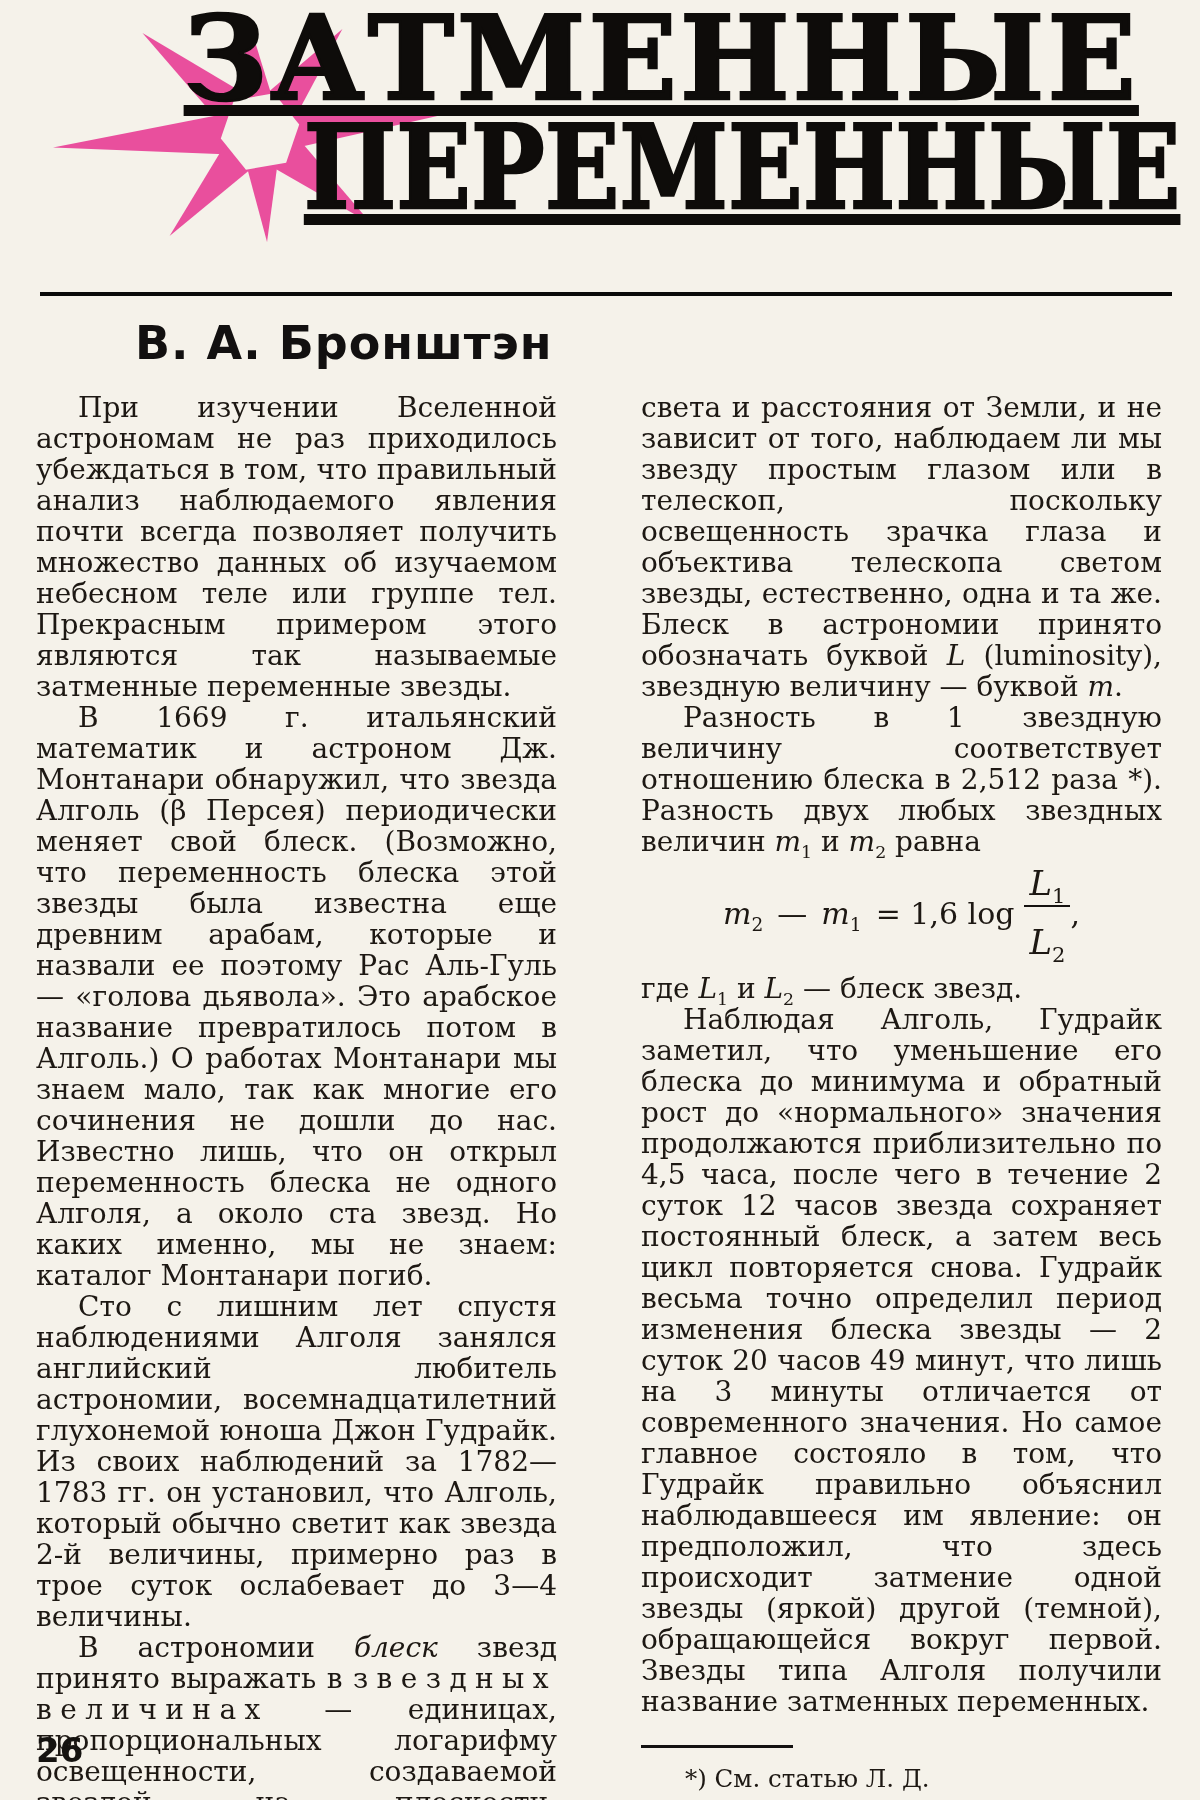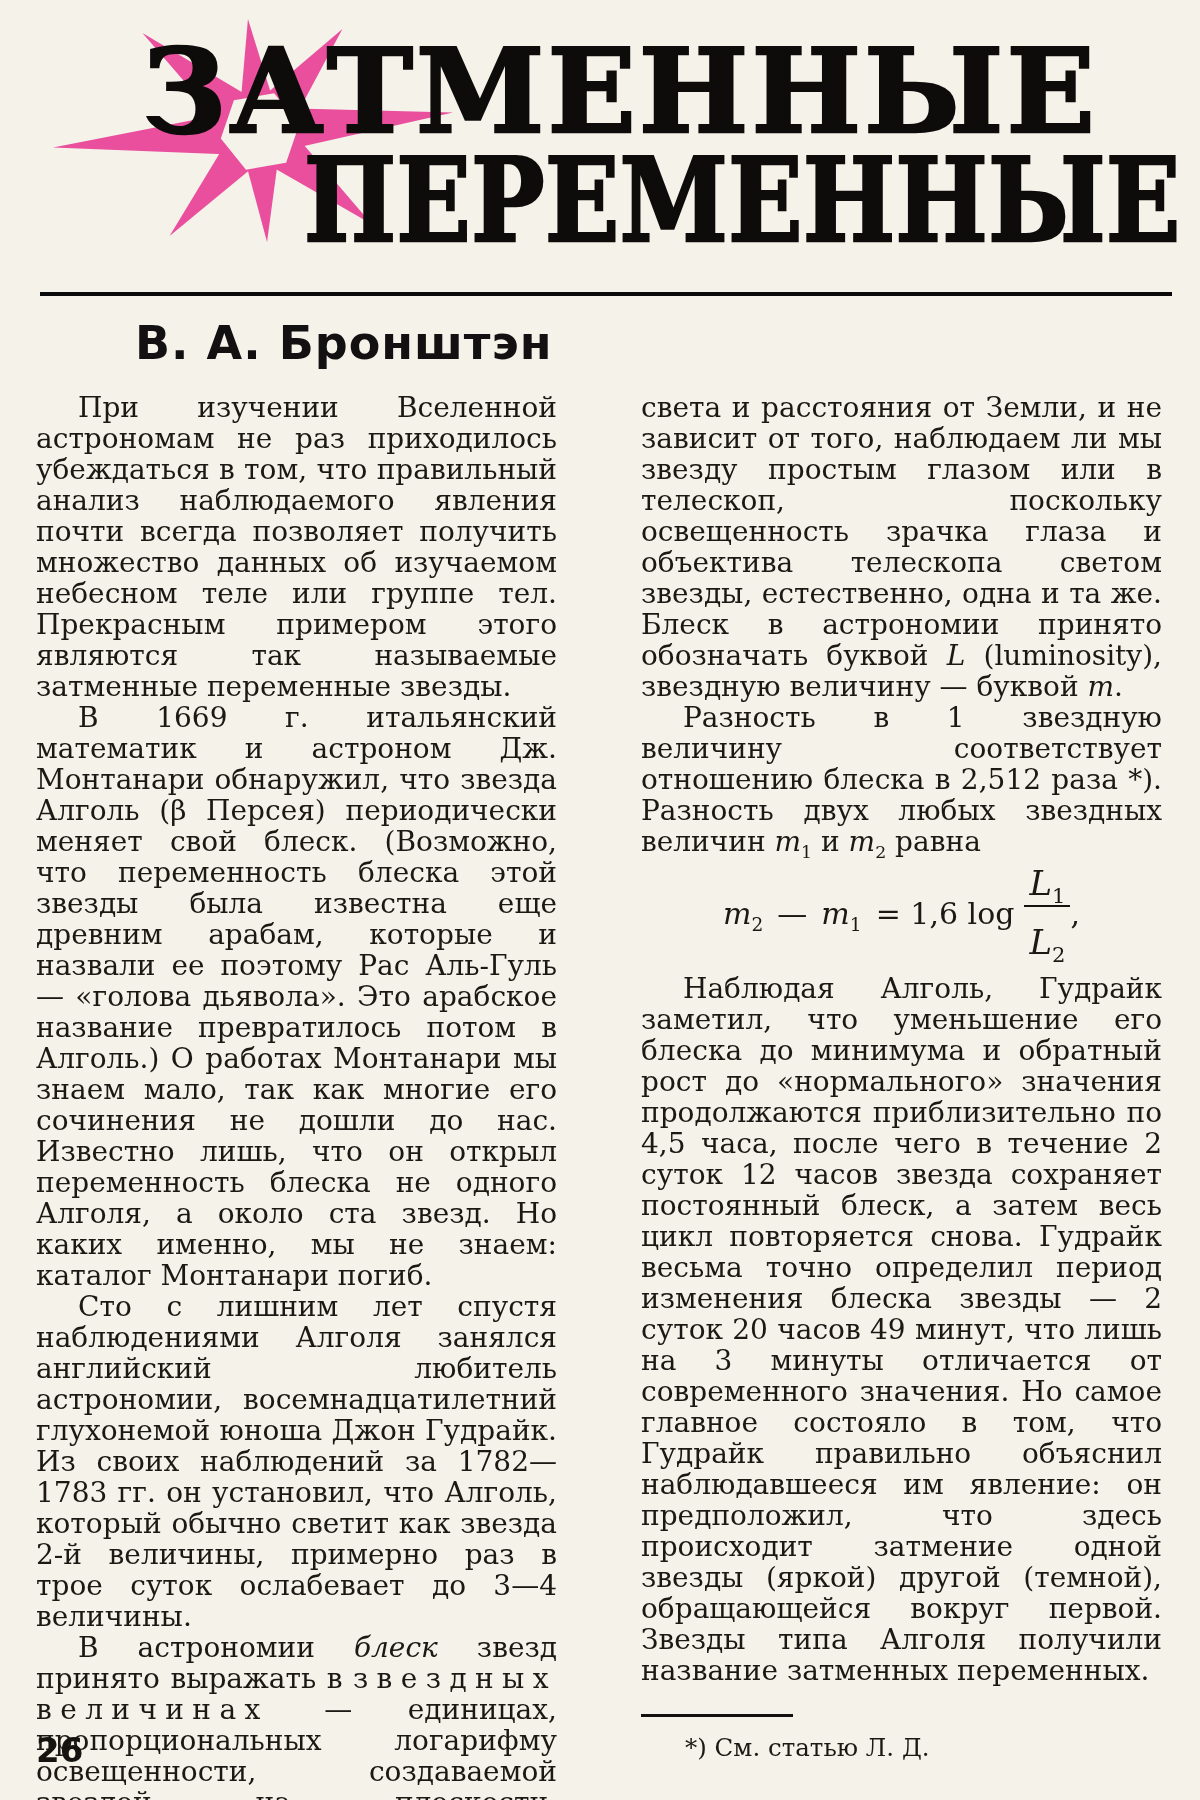--- a/index.html
+++ b/index.html
@@ -8,22 +8,22 @@
     background:#e9e6df;
     font-family:"DejaVu Serif", serif;
   }
   .page{
     position:relative;width:1200px;height:1800px;overflow:hidden;
     background:#f5f2ea;color:#1c1814;
   }
   
   .star-wrap{position:absolute;top:18px;left:52px;width:412px;height:228px;}
   .title{
-    position:absolute;top:37px;right:20px;text-align:left;
-    font-family:"DejaVu Serif", serif;font-weight:bold;color:#0e0c0a;
+    position:absolute;top:4px;right:20px;text-align:center;
+    font-family:"DejaVu Serif", serif;font-weight:bold;color:#0e0c0a;text-decoration:underline;
     -webkit-text-stroke:2.5px #0e0c0a;
   }
   .title .l1{font-size:116px;line-height:108px;letter-spacing:3px;white-space:nowrap;}
   .title .l2{font-size:116px;line-height:110px;white-space:nowrap;
     transform:scaleX(.845);transform-origin:100% 50%;}
   .head-rule{position:absolute;top:292px;left:40px;width:1132px;height:4px;background:#0a0a0a;}
   .author{
     position:absolute;top:316px;left:95px;
     font-family:"DejaVu Sans", sans-serif;font-weight:bold;
     font-size:46px;letter-spacing:1px;color:#121010;margin-left:40px;
@@ -105,20 +105,21 @@
 
     <div class="col">
       <p class="noindent"><span>света и расстояния от Земли, и не зависит от того, наблюдаем ли мы звезду простым глазом или в телескоп, поскольку освещенность зрачка глаза и объектива телескопа светом звезды, естественно, одна и та же. Блеск в астрономии принято обозначать буквой </span><span class="mvar">L</span><span> (luminosity), звездную величину — буквой </span><span class="mvar">m</span><span>.</span></p>
 
       <p><span>Разность в 1 звездную величину соответствует отношению блеска в 2,512 раза *). Разность двух любых звездных величин </span><span class="mvar"><span>m</span></span><sub>1</sub><span> и </span><span class="mvar"><span>m</span></span><sub>2</sub><span> равна</span></p>
 
       <div class="formula">
         <span class="mvar">m</span><sub>2</sub><span class="gap"></span><span>—</span><span class="gap"></span><span class="mvar">m</span><sub>1</sub><span class="gap"></span><span>= 1,6 log</span><span class="frac"><span class="num"><span class="mvar">L</span><sub>1</sub></span><span class="den"><span class="mvar">L</span><sub>2</sub></span></span><span>,</span>
       </div>
 
+      <p class="noindent"><span>где </span><span class="mvar"><span>L</span></span><sub>1</sub><span> и </span><span class="mvar"><span>L</span></span><sub>2</sub><span> — блеск звезд.</span></p>
 
       <p>Наблюдая Алголь, Гудрайк заметил, что уменьшение его блеска до минимума и обратный рост до «нормального» значения продолжаются приблизительно по 4,5 часа, после чего в течение 2 суток 12 часов звезда сохраняет постоянный блеск, а затем весь цикл повторяется снова. Гудрайк весьма точно определил период изменения блеска звезды — 2 суток 20 часов 49 минут, что лишь на 3 минуты отличается от современного значения. Но самое главное состояло в том, что Гудрайк правильно объяснил наблюдавшееся им явление: он предположил, что здесь происходит затмение одной звезды (яркой) другой (темной), обращающейся вокруг первой. Звезды типа Алголя получили название затменных переменных.</p>
 
       <div class="footnote">
         <div class="footnote-rule"></div>
         <p><span>*) См. статью Л. Д. </span></p>
       </div>
     </div>
 
   </div>

